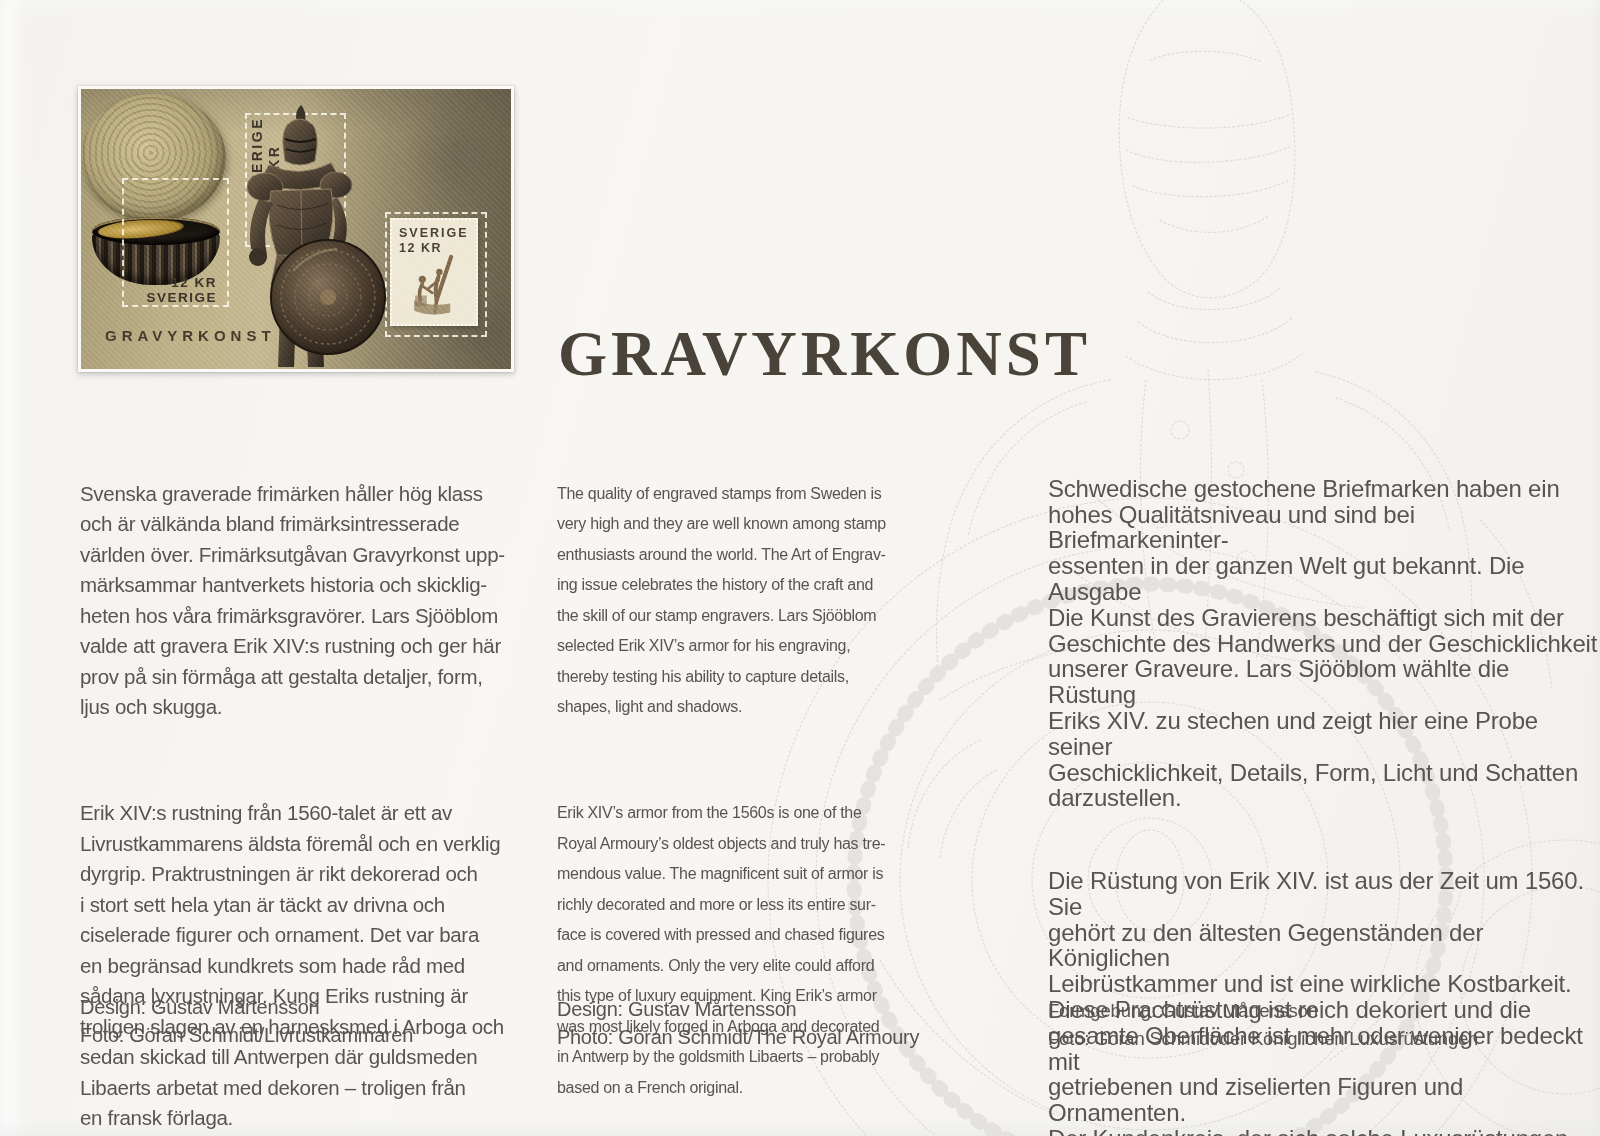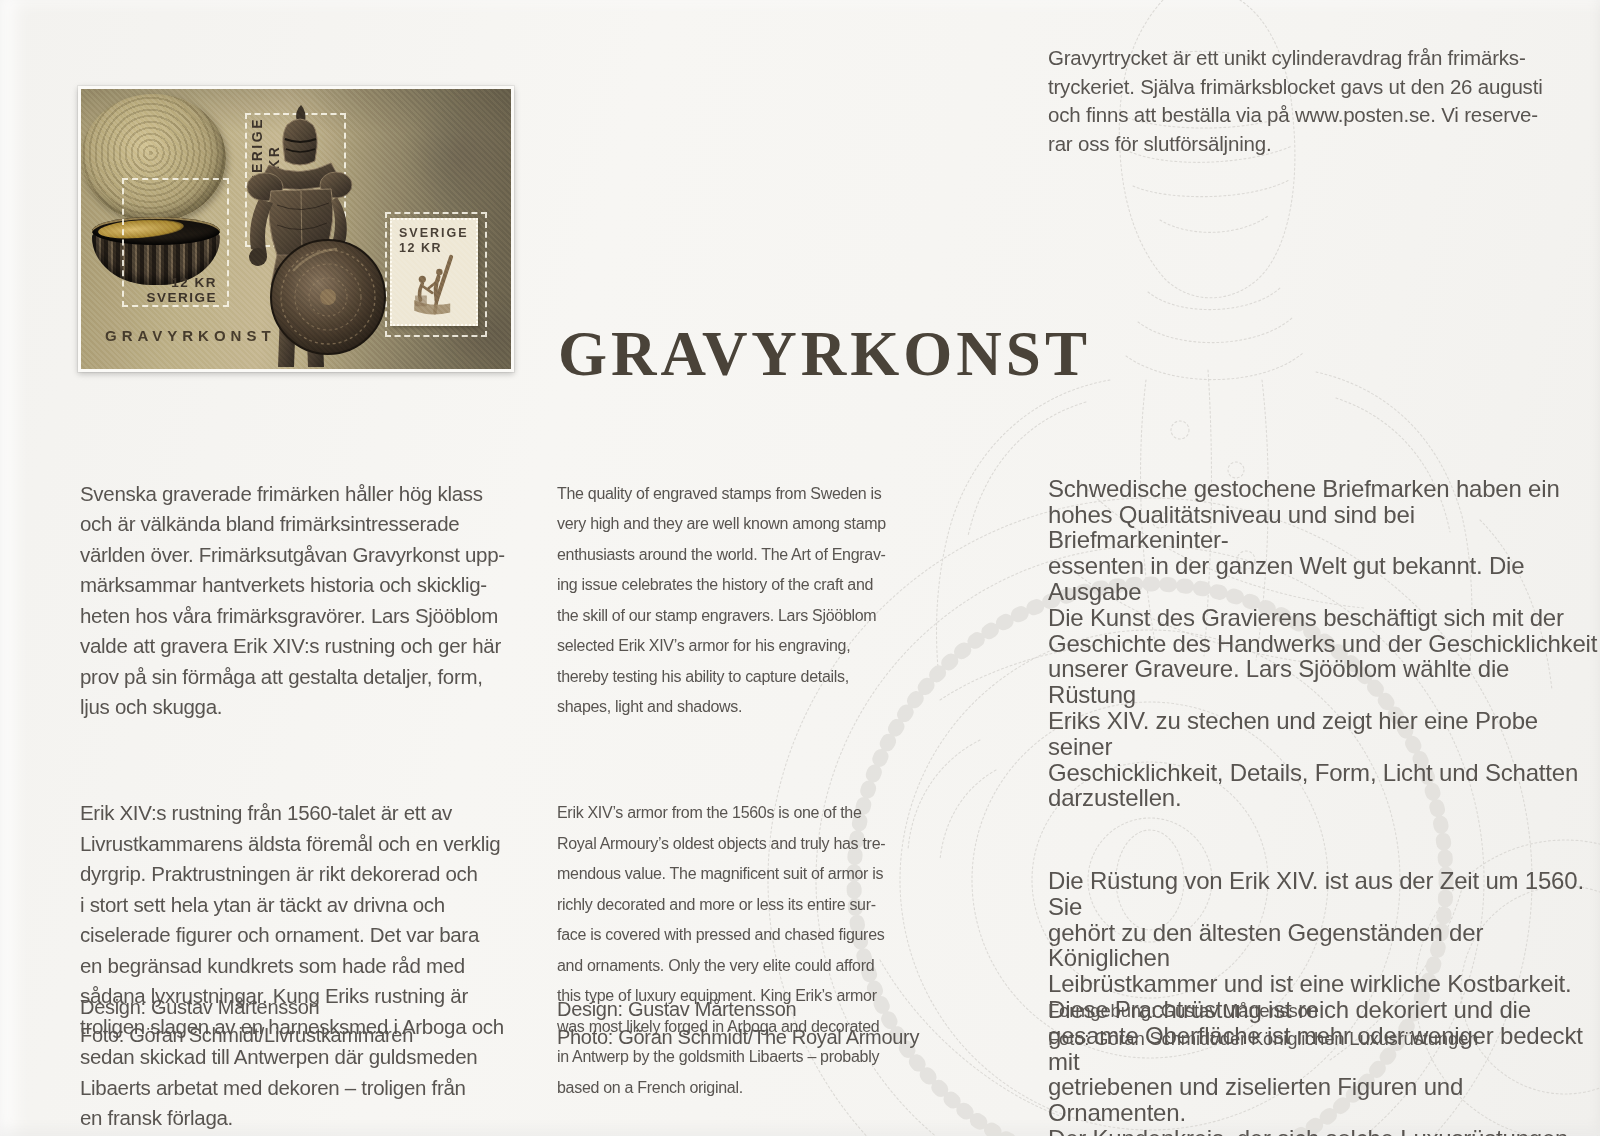--- a/index.html
+++ b/index.html
@@ -232,24 +232,20 @@
     </div>
 
     <div class="value-label"><span>12 KR</span>
 <span>SVERIGE</span></div>
 
     <div class="sheet-caption">GRAVYRKONST</div>
   </div>
 
   <h1 class="title">GRAVYRKONST</h1>
 
-  <div class="txt note">Gravyrtrycket är ett unikt cylinderavdrag från frimärks-
-tryckeriet. Själva frimärksblocket gavs ut den 26 augusti
-och finns att beställa via på www.posten.se. Vi reserve-
-rar oss för slutförsäljning.</div>
 
   <section class="txt col col-sv">
     <p>Svenska graverade frimärken håller hög klass
 och är välkända bland frimärksintresserade
 världen över. Frimärksutgåvan Gravyrkonst upp-
 märksammar hantverkets historia och skicklig-
 heten hos våra frimärksgravörer. Lars Sjööblom
 valde att gravera Erik XIV:s rustning och ger här
 prov på sin förmåga att gestalta detaljer, form,
 ljus och skugga.</p>

